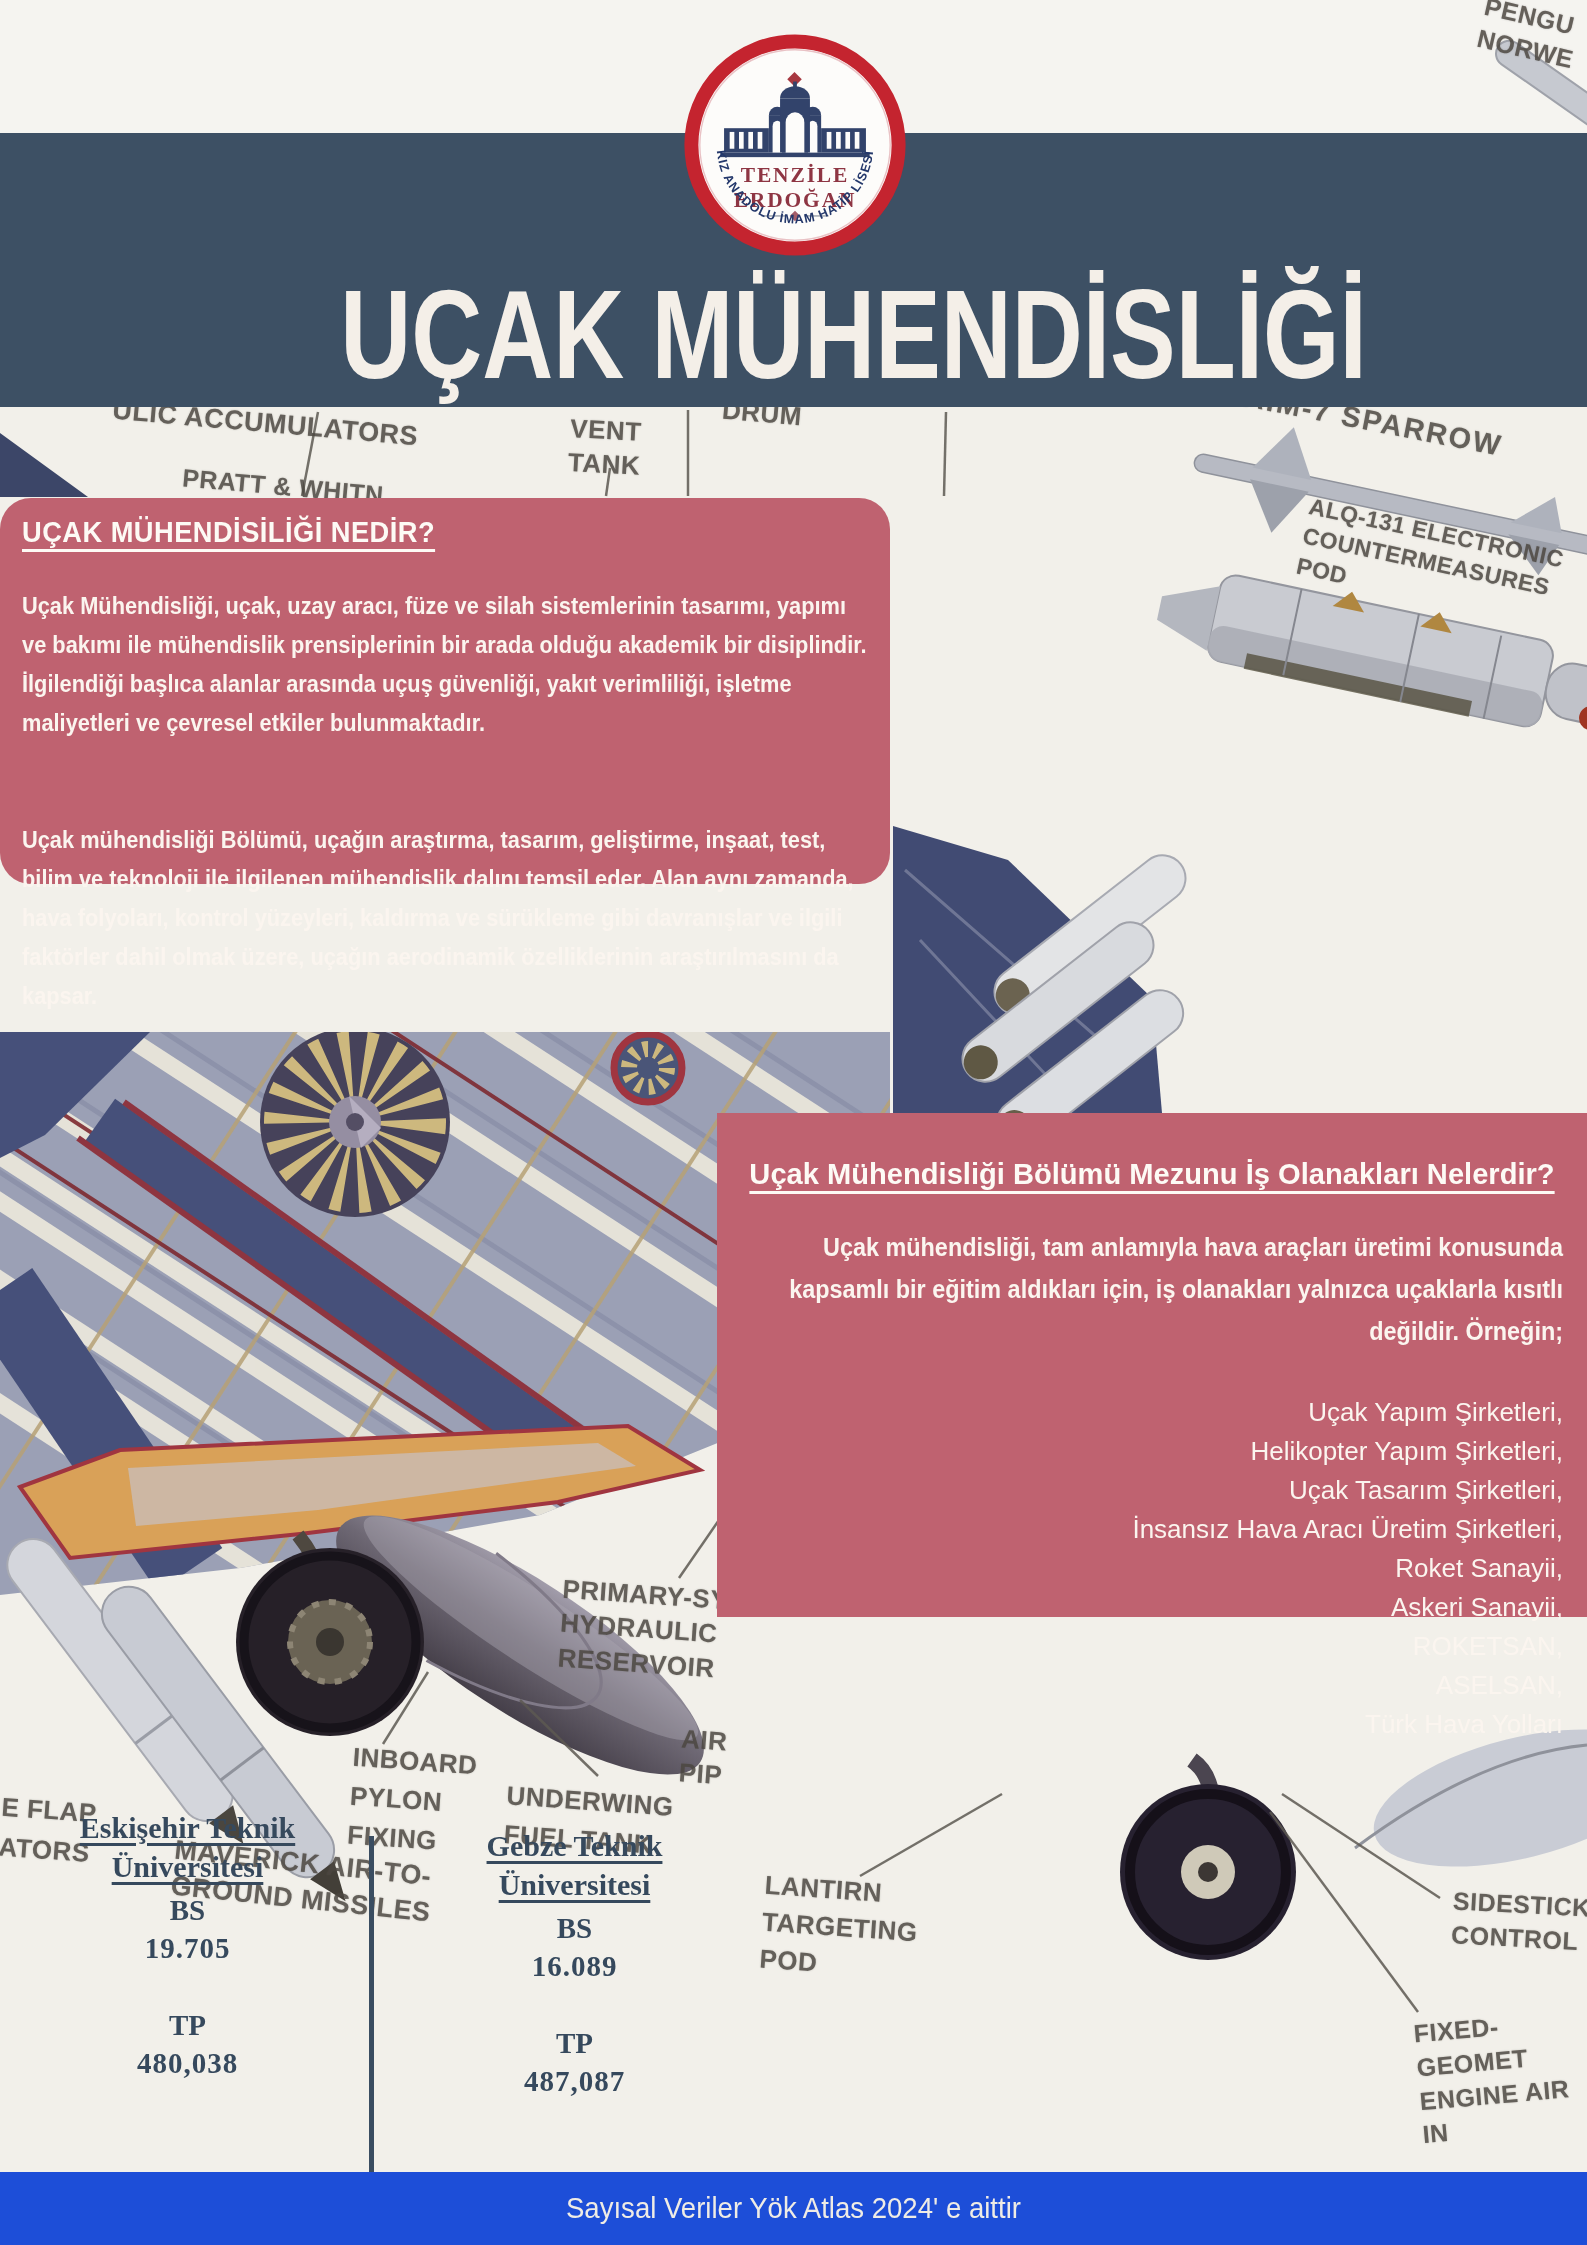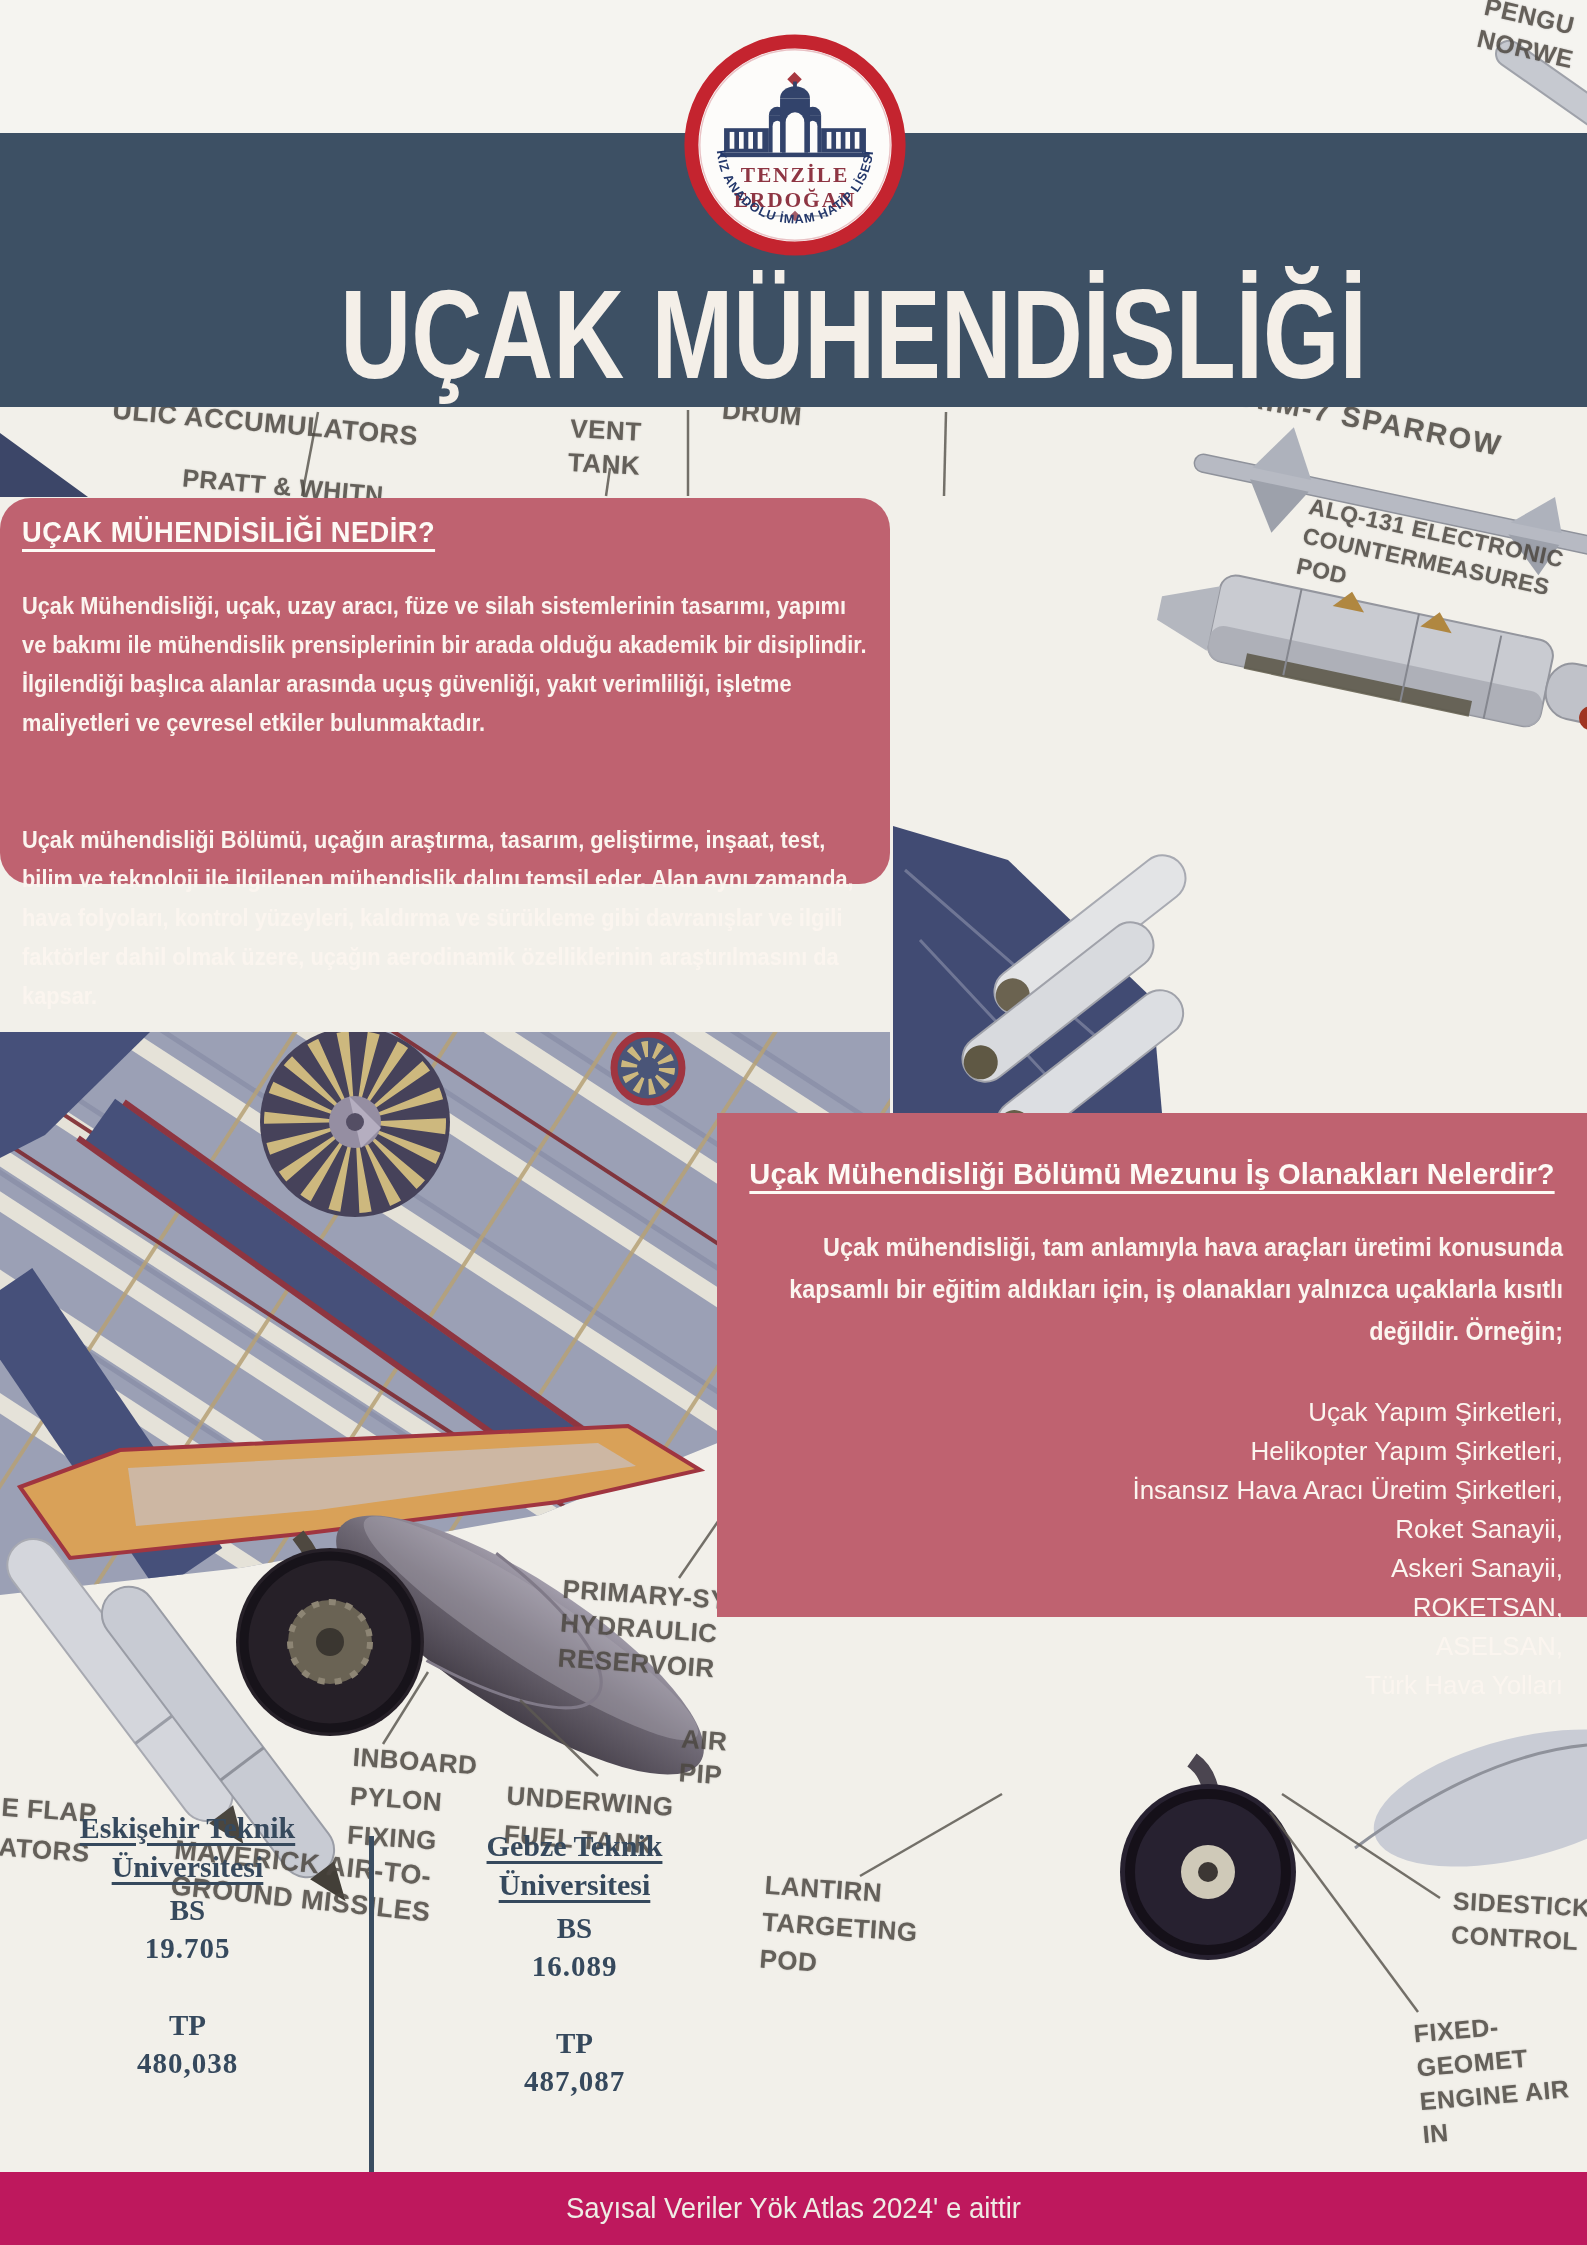--- a/index.html
+++ b/index.html
@@ -49,21 +49,21 @@
   .uni2{left:417px;top:1826px;width:315px;}
   .uni-name{font-size:30px;line-height:39px;white-space:pre-line;
             text-decoration:underline;text-underline-offset:5px;text-decoration-thickness:2.5px;}
   .uni-label{font-size:29px;margin-top:8px;}
   .uni-value{font-size:29px;margin-top:5px;letter-spacing:1px;}
   .uni-label.tp{margin-top:44px;}
 
   .vdivider{position:absolute;left:369px;top:1836px;width:5px;height:336px;
             background:#3a4d61;z-index:2;}
 
-  .footer{position:absolute;left:0;top:2172px;width:1587px;height:73px;background:#be185d;
+  .footer{position:absolute;left:0;top:2172px;width:1587px;height:73px;background:#1d4ed8;
           z-index:5;display:flex;align-items:center;justify-content:center;
           color:#efece5;font-size:29px;transform-origin:center;}
   .footer span{transform:scaleX(.95);}
 </style>
 </head>
 <body>
 
 <div class="page">
 
   <svg class="bg-art" width="1587" height="2245" viewBox="0 0 1587 2245">
@@ -321,20 +321,21 @@
     <p class="p1">Uçak Mühendisliği, uçak, uzay aracı, füze ve silah sistemlerinin tasarımı, yapımı ve bakımı ile mühendislik prensiplerinin bir arada olduğu akademik bir disiplindir. İlgilendiği başlıca alanlar arasında uçuş güvenliği, yakıt verimliliği, işletme maliyetleri ve çevresel etkiler bulunmaktadır.</p>
     <p class="p2">Uçak mühendisliği Bölümü, uçağın araştırma, tasarım, geliştirme, inşaat, test, bilim ve teknoloji ile ilgilenen mühendislik dalını temsil eder. Alan aynı zamanda, hava folyoları, kontrol yüzeyleri, kaldırma ve sürükleme gibi davranışlar ve ilgili faktörler dahil olmak üzere, uçağın aerodinamik özelliklerinin araştırılmasını da kapsar.</p>
   </section>
 
   <section class="box box2">
     <h2>Uçak Mühendisliği Bölümü Mezunu İş Olanakları Nelerdir?</h2>
     <p class="intro">Uçak mühendisliği, tam anlamıyla hava araçları üretimi konusunda kapsamlı bir eğitim aldıkları için, iş olanakları yalnızca uçaklarla kısıtlı değildir. Örneğin;</p>
     <ul>
       <li>Uçak Yapım Şirketleri,</li>
       <li>Helikopter Yapım Şirketleri,</li>
+      <li>Uçak Tasarım Şirketleri,</li>
       <li>İnsansız Hava Aracı Üretim Şirketleri,</li>
       <li>Roket Sanayii,</li>
       <li>Askeri Sanayii,</li>
       <li>ROKETSAN,</li>
       <li>ASELSAN,</li>
       <li>Türk Hava Yolları</li>
     </ul>
   </section>
 
   <div class="uni uni1">

